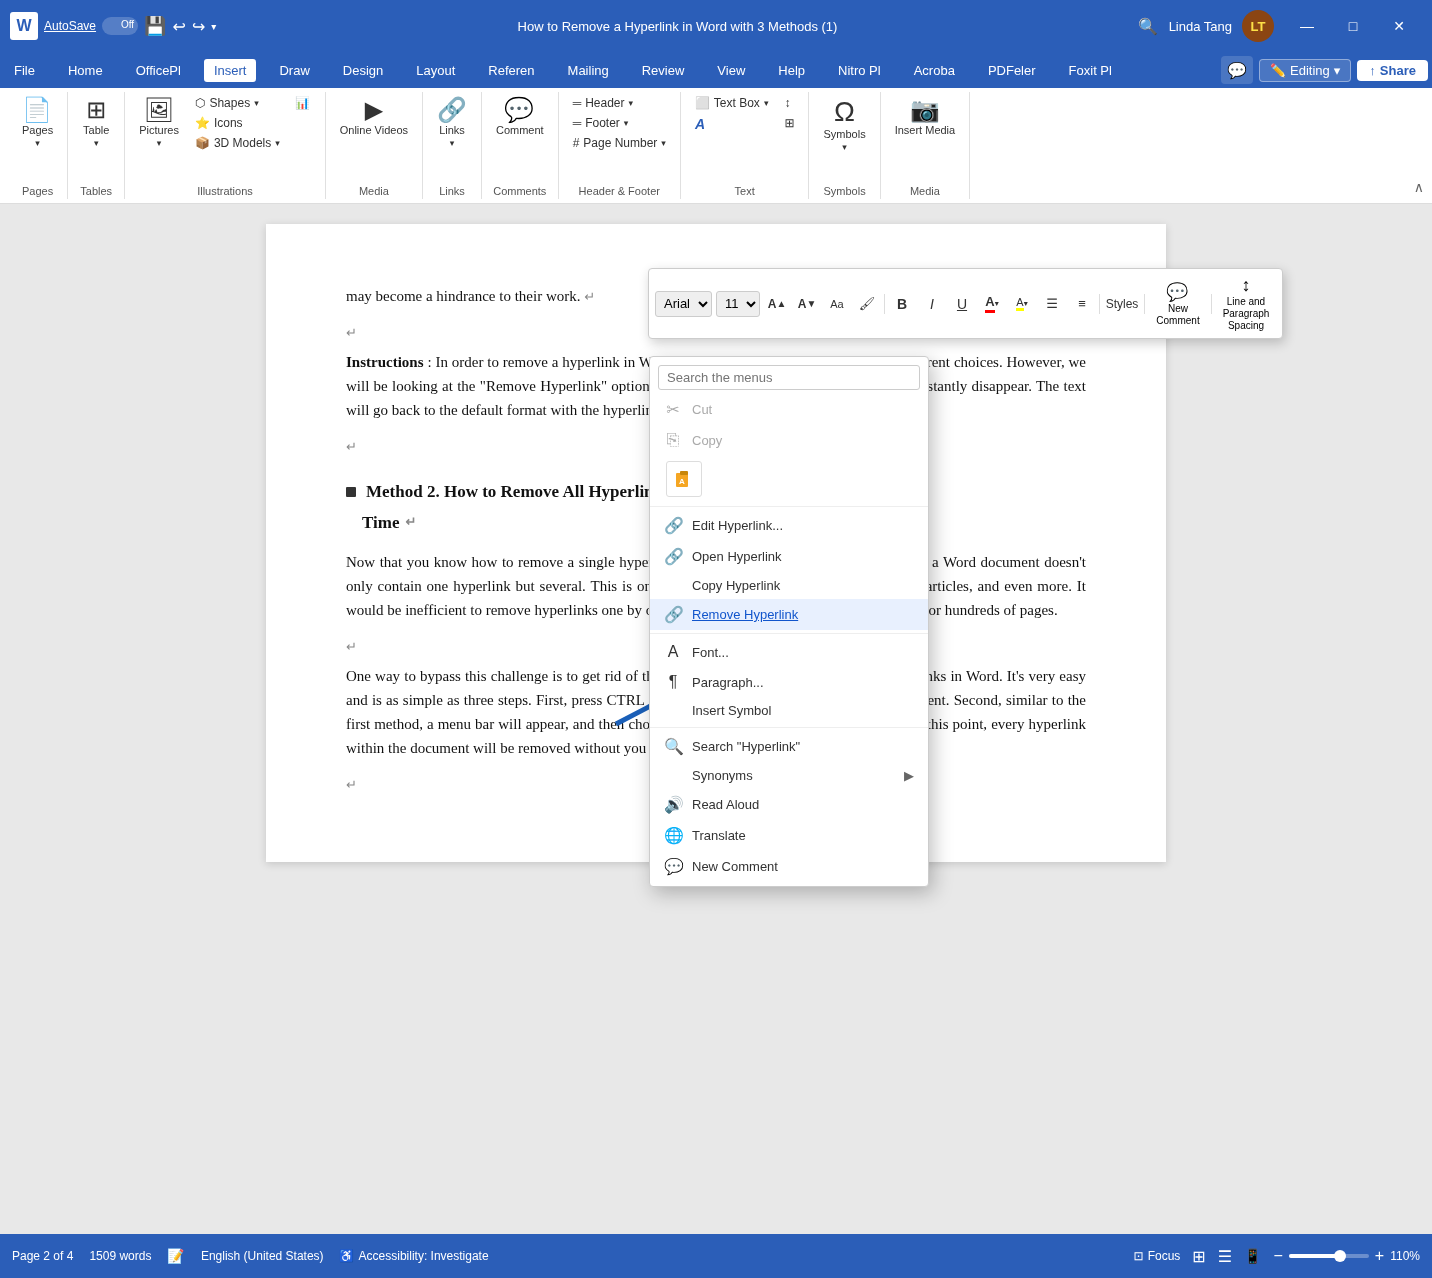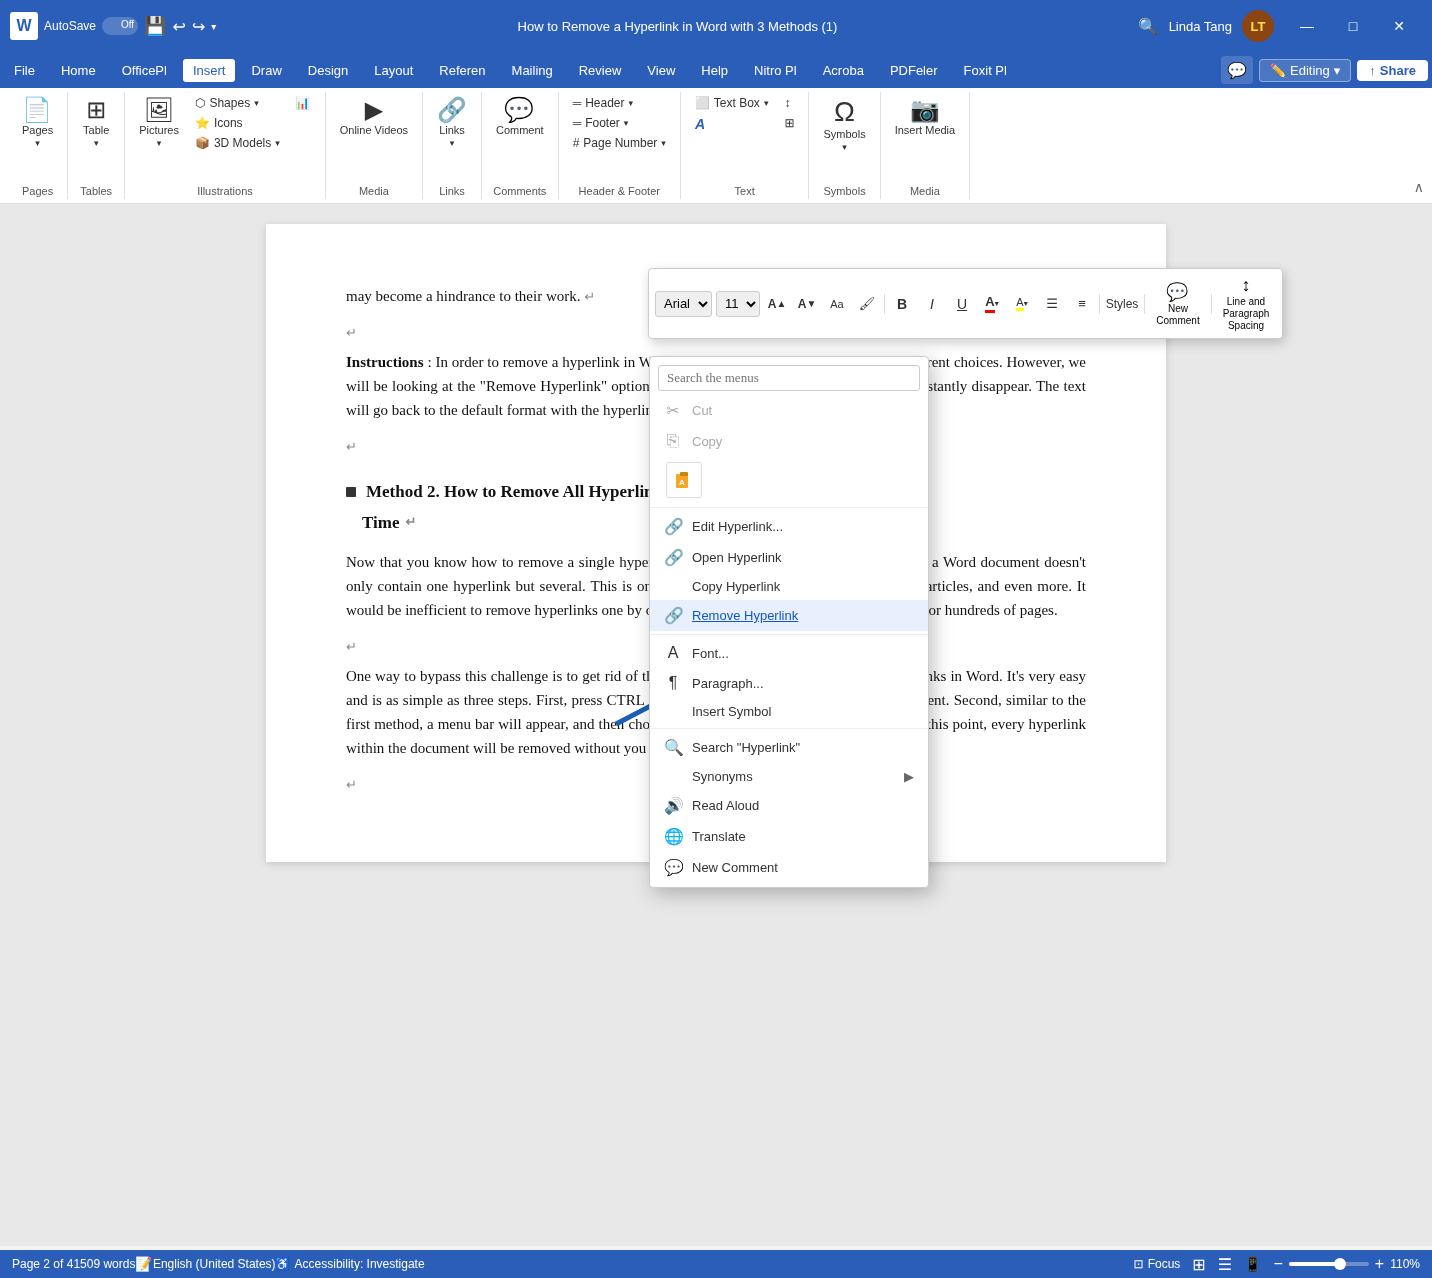--- a/index.html
+++ b/index.html
@@ -25,21 +25,21 @@
     .win-controls { display: flex; gap: 0; }
     .win-btn { width: 46px; height: 32px; display: flex; align-items: center; justify-content: center; font-size: 14px; cursor: pointer; color: white; }
 
     
     .menu-bar {
       height: 36px;
       background: #2b5eb8;
       display: flex;
       align-items: center;
       padding: 0 4px;
-      gap: 6px;
+      gap: 13px;
     }
     .menu-item {
       padding: 4px 10px;
       font-size: 13px;
       color: white;
       cursor: pointer;
       border-radius: 3px;
     }
     .menu-item:hover, .menu-item.active { background: rgba(255,255,255,0.2); }
     .menu-item.active { background: white; color: #2b5eb8; }
@@ -206,21 +206,20 @@
       padding: 4px 0;
     }
     .cm-search {
       margin: 4px 8px;
       padding: 4px 8px;
       border: 1px solid #ccc;
       border-radius: 3px;
       font-size: 13px;
       width: calc(100% - 16px);
       outline: none;
-      font-family: Liberation Serif, serif;
     }
     .cm-item {
       display: flex;
       align-items: center;
       gap: 10px;
       padding: 6px 14px;
       font-size: 13px;
       cursor: pointer;
       color: #333;
       position: relative;
@@ -260,41 +259,42 @@
     .bullet { display: inline-block; width: 10px; height: 10px; background: #333; border-radius: 1px; margin-right: 4px; flex-shrink: 0; }
     .hyperlink { color: #1155cc; text-decoration: underline; cursor: pointer; }
     .para-mark { color: #888; font-size: 13px; }
 
     
     .status-bar {
       position: absolute;
       bottom: 0;
       left: 0;
       right: 0;
-      height: 28px;
+      height: 44px;
       background: #2b5eb8;
       display: flex;
       align-items: center;
       padding: 0 12px;
       color: white;
       font-size: 12px;
+      gap: 16px;
     }
     .status-bar-right { margin-left: auto; display: flex; align-items: center; gap: 12px; }
     .zoom-bar { display: flex; align-items: center; gap: 6px; }
     .zoom-slider { width: 80px; height: 4px; background: rgba(255,255,255,0.3); border-radius: 2px; position: relative; cursor: pointer; }
     .zoom-slider-fill { width: 70%; height: 100%; background: white; border-radius: 2px; }
     .zoom-slider-thumb { position: absolute; right: 28%; top: -4px; width: 12px; height: 12px; background: white; border-radius: 50%; }
   </style>
 </head>
 <body>
 
 <div class="title-bar">
   <div class="title-bar-left">
     <div class="word-icon">W</div>
-    <span style="font-size:12px;">AutoSave</span>
+    <span style="font-size:12px;text-decoration:underline;">AutoSave</span>
     <div class="toggle"></div>
     <span style="font-size:18px; cursor:pointer;">💾</span>
     <span style="font-size:16px; cursor:pointer;">↩</span>
     <span style="font-size:16px; cursor:pointer;">↪</span>
     <span style="font-size:10px;">▾</span>
   </div>
   <div class="title-center">How to Remove a Hyperlink in Word with 3 Methods (1)</div>
   <div class="title-bar-right">
     <span style="font-size:16px; cursor:pointer;">🔍</span>
     <span>Linda Tang</span>

